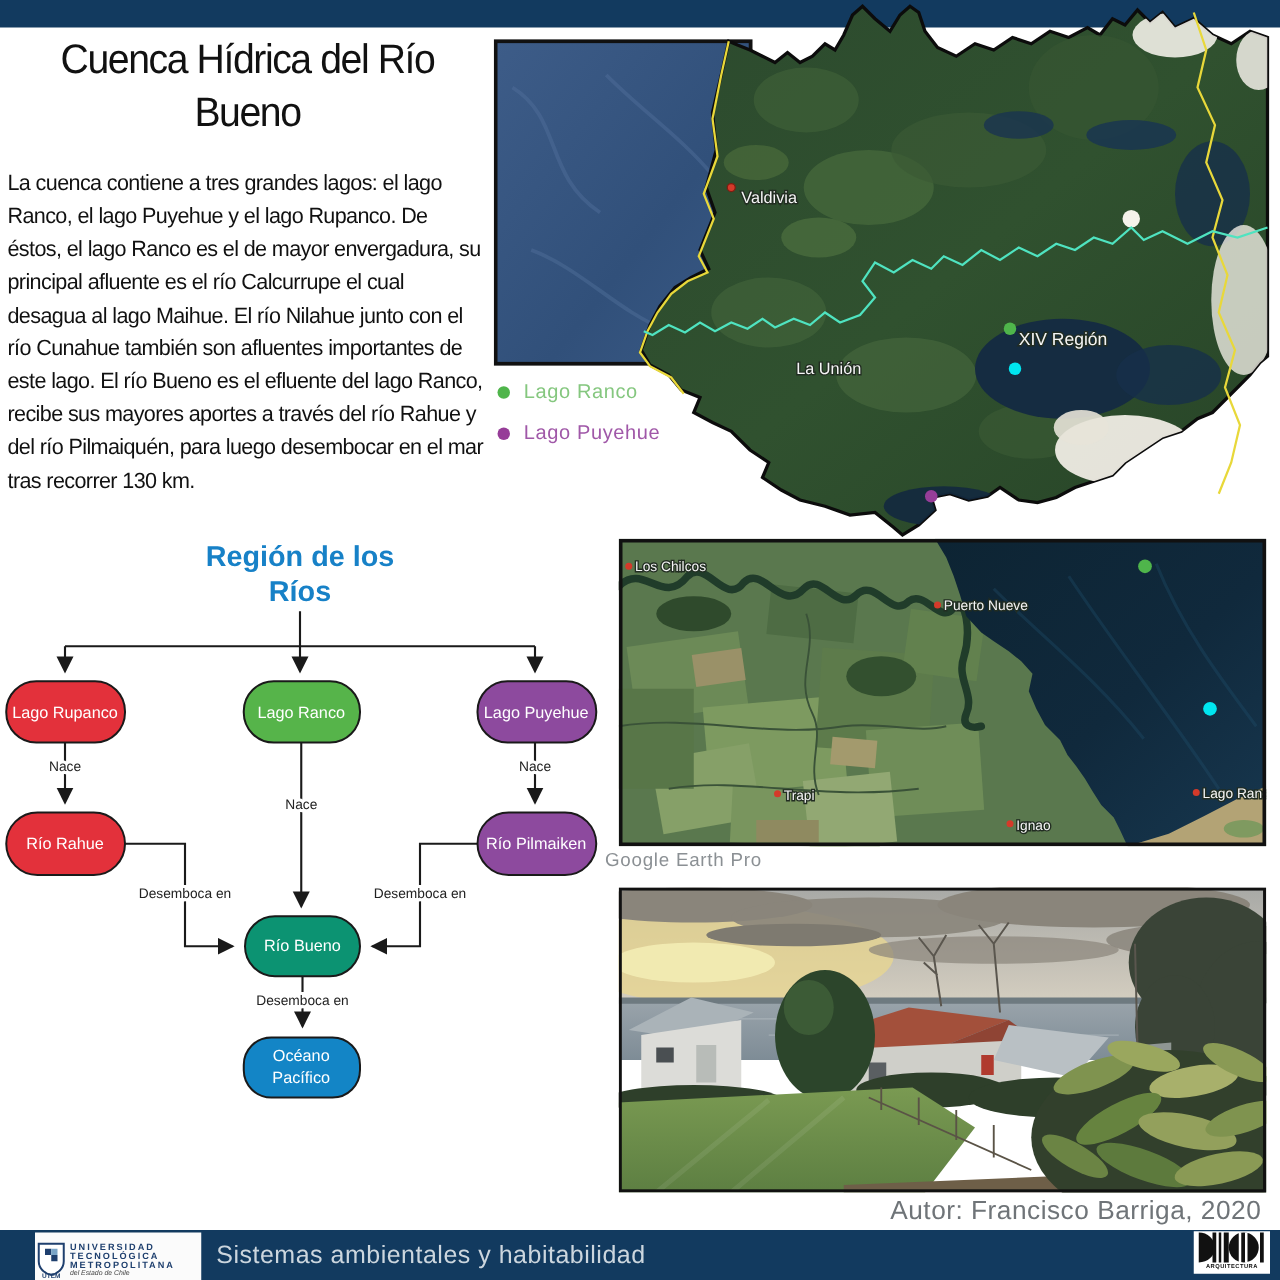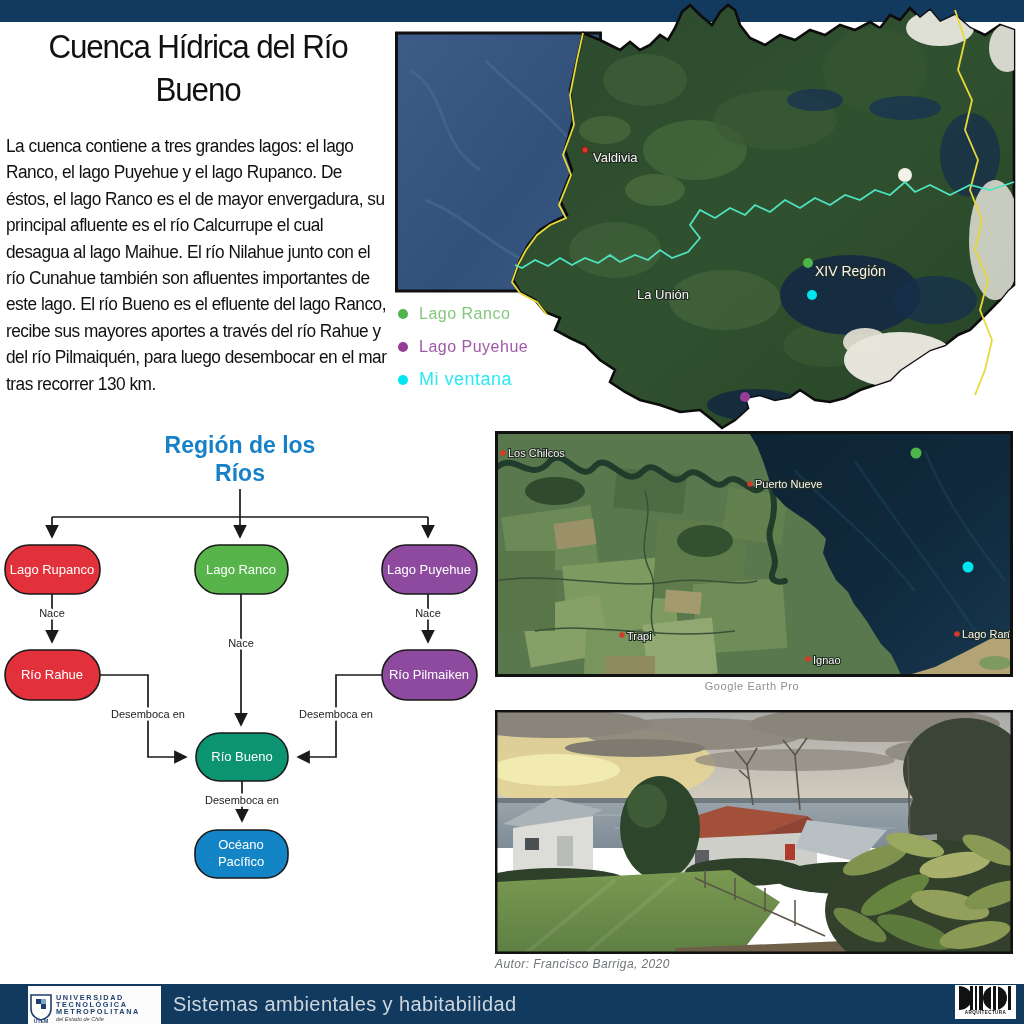--- a/index.html
+++ b/index.html
@@ -26,25 +26,25 @@
   #region-map{left:395px;top:0;}
   .map-label{font-size:13px;fill:#f5f5f5;stroke:#222d22;stroke-width:2.2px;paint-order:stroke;}
   
   #legend{left:398px;top:297px;width:180px;}
   .legend-row{display:flex;align-items:center;gap:11px;height:33px;}
   .legend-dot{width:10px;height:10px;border-radius:50%;flex:0 0 auto;}
   .legend-label{font-size:16px;letter-spacing:.5px;}
   .legend-row:nth-child(3) .legend-label{font-size:18px;}
   
   #earth-map{left:495px;top:431px;}
-  #earth-credit{left:495px;top:680px;width:514px;text-align:center;font-size:11px;
+  #earth-credit{left:484px;top:680px;width:514px;text-align:left;font-size:15px;
     color:#8b9094;letter-spacing:.6px;}
   #photo{left:495px;top:710px;}
-  #photo-caption{left:495px;top:957px;width:514px;text-align:left;font-size:12px;
-    color:#6f7478;letter-spacing:.4px;font-style:italic;}
+  #photo-caption{left:495px;top:957px;width:514px;text-align:right;font-size:21px;
+    color:#6f7478;letter-spacing:.4px;}
   
   #utem-box{left:28px;top:986px;width:133px;height:44px;background:#fbfbfb;display:flex;align-items:center;}
   .utem-text{margin-left:2px;line-height:1;}
   .utem-line{font-size:7.3px;font-weight:700;letter-spacing:1.6px;color:#1e3f6e;}
   .utem-sub{font-size:5.5px;font-style:italic;color:#444;margin-top:1px;}
   #footer-course{left:173px;top:984px;height:48px;line-height:40px;font-size:20px;color:#ccd6de;letter-spacing:.4px;}
   #footer-author{left:676px;top:984px;height:40px;line-height:40px;font-size:20px;color:#f2f5f7;letter-spacing:.4px;margin-top:40px;}
   #arch-box{left:955px;top:985px;width:61px;height:34px;background:#ffffff;
     display:flex;flex-direction:column;align-items:center;justify-content:flex-start;}
   #arch-name{font-size:4.6px;font-weight:700;color:#111;letter-spacing:.4px;line-height:1;}
@@ -184,24 +184,20 @@
 </svg>
 
 <div id="legend" class="abs">
   <div class="legend-row">
     <span class="legend-dot" style="background: rgb(79, 181, 75);"></span>
     <span class="legend-label" style="color: rgb(133, 199, 127);">Lago Ranco</span>
   </div>
   <div class="legend-row">
     <span class="legend-dot" style="background: rgb(150, 61, 152);"></span>
     <span class="legend-label" style="color: rgb(160, 88, 168);">Lago Puyehue</span>
-  </div>
-  <div class="legend-row">
-    <span class="legend-dot" style="background: rgb(0, 230, 240);"></span>
-    <span class="legend-label" style="color: rgb(42, 233, 242);">Mi ventana</span>
   </div>
 </div>
 
 <svg id="earth-map" class="abs" width="518" height="246" viewBox="0 0 518 246">
   <defs>
     <linearGradient id="lakeG" x1="0" y1="0" x2="1" y2="1">
       <stop offset="0" stop-color="#0d2433"></stop>
         <stop offset=".55" stop-color="#10293c"></stop>
       <stop offset="1" stop-color="#17374f"></stop>
     </linearGradient>

